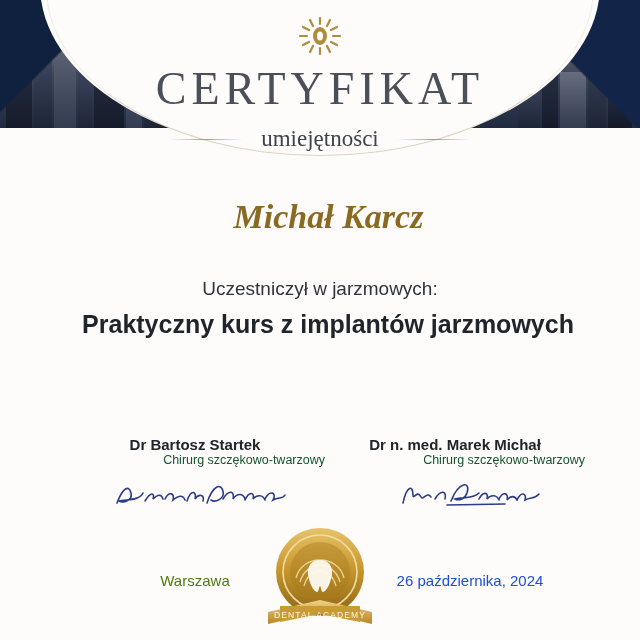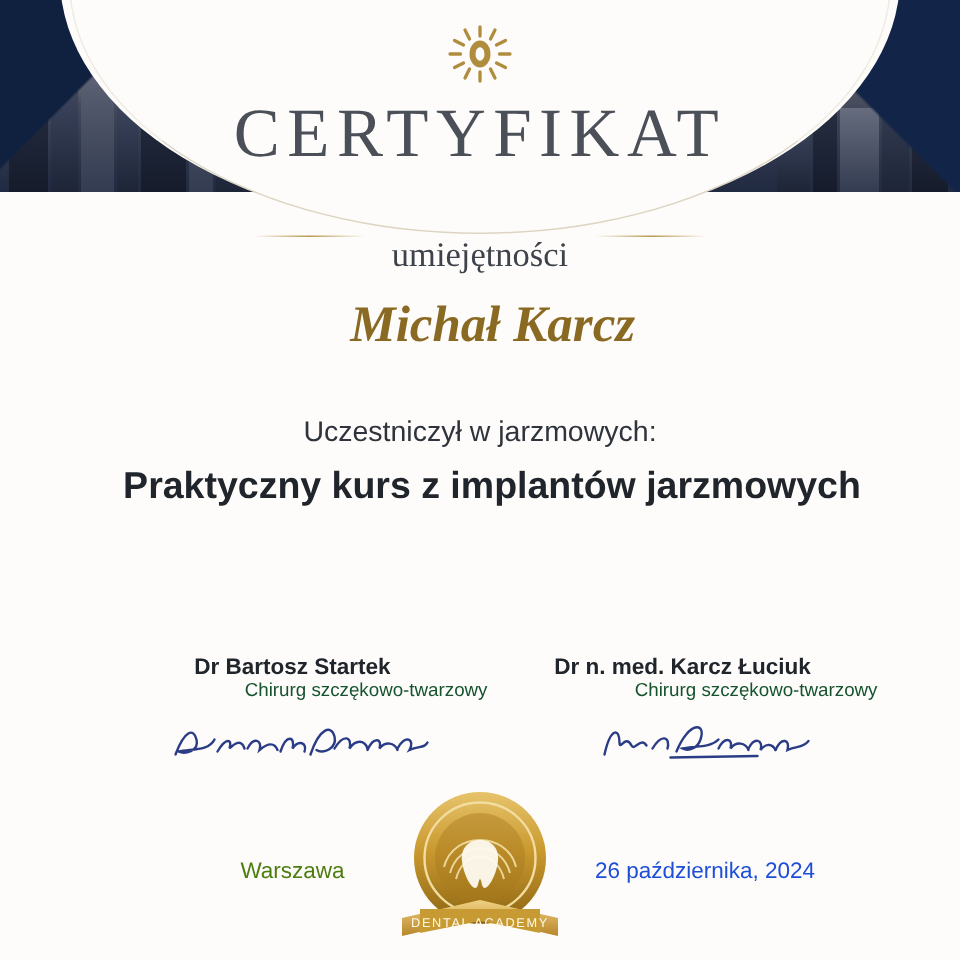--- a/index.html
+++ b/index.html
@@ -122,23 +122,23 @@
     letter-spacing: 5px;
     color: #4a4f58;
     font-weight: 400;
   }
 
   .subtitle-row {
     position: absolute;
     top: 126px;
     left: 0; right: 0;
     display: flex;
+    align-items: center;
     justify-content: center;
     gap: 18px;
-    margin-top: 31px;
   }
   .subtitle {
     font-family: "Liberation Serif", serif;
     font-size: 23px;
     color: #3e434b;
   }
   .rule {
     width: 74px;
     height: 1px;
     background: linear-gradient(to right, rgba(190,160,95,0), #b99a52, rgba(190,160,95,0));
@@ -313,21 +313,21 @@
               <path d="M112 24 C118 6, 126 4, 128 12 C130 20, 120 24, 116 21"></path>
               <path d="M128 20 C134 10, 140 12, 138 20 C142 14, 148 14, 150 20"></path>
               <path d="M150 21 C154 12, 160 13, 158 20 C162 15, 168 16, 170 21"></path>
               <path d="M170 20 C175 10, 182 14, 178 21 C184 18, 188 20, 190 16"></path>
             </g>
           </svg>
         </div>
       </div>
 
       <div class="sig-block sig-right">
-        <div class="sig-name">Dr n. med. Karcz Łuciuk</div>
+        <div class="sig-name">Dr n. med. Marek Michał</div>
         <div class="sig-role">Chirurg szczękowo-twarzowy</div>
         <div class="sig-scribble">
           <svg viewBox="0 0 200 34" width="200" height="34" aria-hidden="true">
             <g fill="none" stroke="#2b3c86" stroke-width="1.6" stroke-linecap="round">
               <path d="M48 24 C52 6, 58 6, 58 16 C58 22, 62 10, 66 18 C68 22, 72 12, 76 18"></path>
               <path d="M80 20 C86 10, 92 12, 90 20"></path>
               <path d="M96 22 C104 2, 116 2, 112 14 C110 20, 104 22, 100 20 C108 18, 118 20, 124 14"></path>
               <path d="M124 20 C128 12, 134 13, 132 20 C136 15, 142 16, 144 21"></path>
               <path d="M144 20 C148 12, 154 14, 152 21 C156 16, 160 17, 162 21"></path>
               <path d="M162 21 C166 12, 172 14, 170 21 C176 18, 180 20, 184 15"></path>

